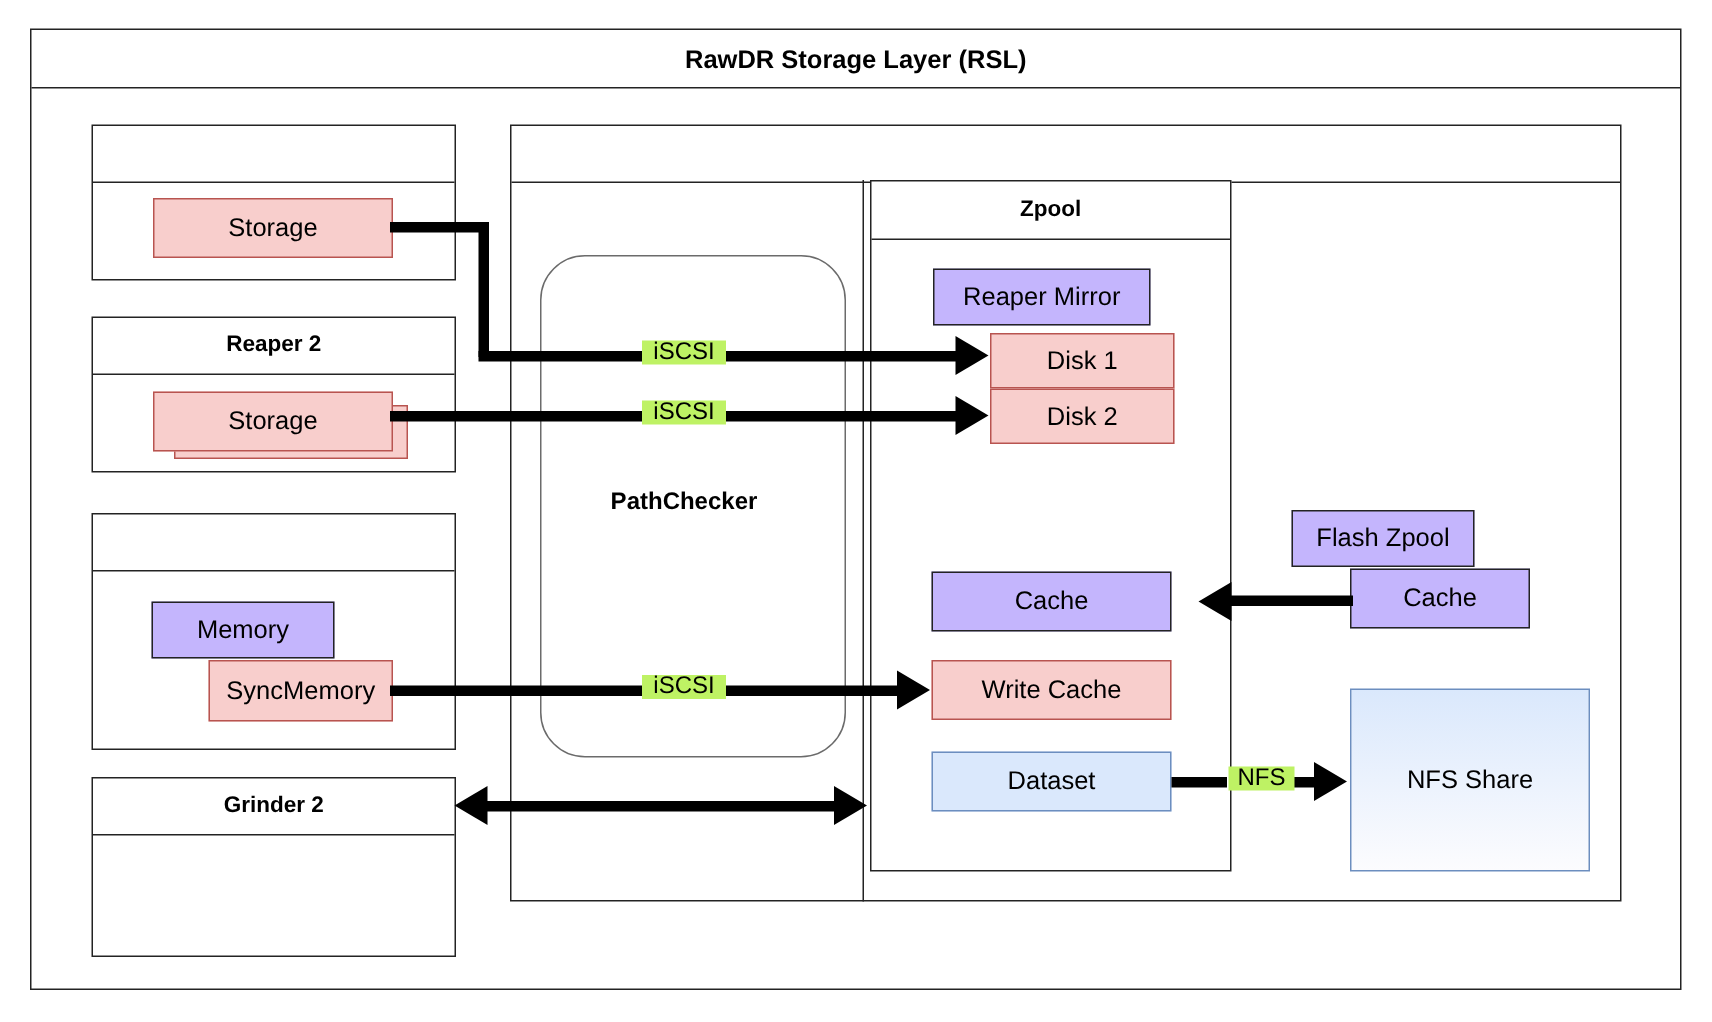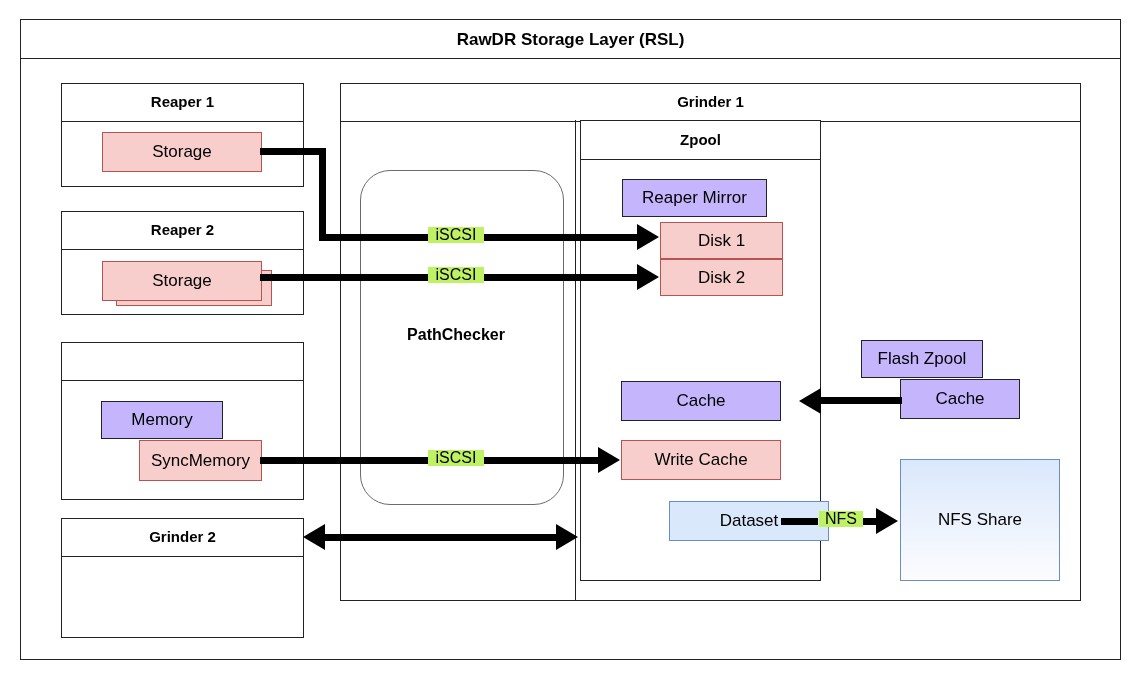--- a/index.html
+++ b/index.html
@@ -118,21 +118,20 @@
 
 <div id="canvas">
 
   <div class="abs container-box" style="left:20px; top:19px; width:1101px; height:641px;">
     <div class="hdr-rule" style="top:38px;"></div>
     <div class="box-title" style="top:10px; font-size:17px;">RawDR Storage Layer (RSL)</div>
   </div>
 
   <div class="abs container-box" style="left:61px; top:83px; width:243px; height:104px;">
     <div class="hdr-rule" style="top:37px;"></div>
-    <div class="box-title" style="top:9px; font-size:15px;">Reaper 1</div>
   </div>
   <div class="abs leaf pink" style="left:102px; top:132px; width:160px; height:40px; font-size:17px;">Storage</div>
 
   <div class="abs container-box" style="left:61px; top:211px; width:243px; height:104px;">
     <div class="hdr-rule" style="top:37px;"></div>
     <div class="box-title" style="top:9px; font-size:15px;">Reaper 2</div>
   </div>
   <div class="abs leaf pink" style="left:116px; top:270px; width:156px; height:36px; font-size:17px;">Storage</div>
   <div class="abs leaf pink" style="left:102px; top:261px; width:160px; height:40px; font-size:17px;">Storage</div>
 
@@ -142,40 +141,39 @@
   <div class="abs leaf pink" style="left:139px; top:440px; width:123px; height:41px; font-size:17px;">SyncMemory</div>
   <div class="abs leaf" style="left:101px; top:401px; width:122px; height:38px; font-size:17px;">Memory</div>
 
   <div class="abs container-box" style="left:61px; top:518px; width:243px; height:120px;">
     <div class="hdr-rule" style="top:37px;"></div>
     <div class="box-title" style="top:9px; font-size:15px;">Grinder 2</div>
   </div>
 
   <div class="abs container-box" style="left:340px; top:83px; width:741px; height:518px;">
     <div class="hdr-rule" style="top:37px;"></div>
-    <div class="box-title" style="top:9px; font-size:15px;">Grinder 1</div>
   </div>
 
   <div class="abs" style="left:575px; top:120px; width:1px; height:481px; background:#232323;"></div>
 
   <div class="abs rounded-box" style="left:360px; top:170px; width:204px; height:335px;"></div>
   <div class="rounded-label" style="left:360px; top:326px; width:192px; font-size:16px;">PathChecker</div>
 
   <div class="abs container-box" style="left:580px; top:120px; width:241px; height:461px;">
     <div class="hdr-rule" style="top:38px;"></div>
     <div class="box-title" style="top:10px; font-size:15px;">Zpool</div>
   </div>
 
   <div class="abs leaf" style="left:622px; top:179px; width:145px; height:38px; font-size:17px;">Reaper Mirror</div>
   <div class="abs leaf pink" style="left:660px; top:222px; width:123px; height:37px; font-size:17px;">Disk 1</div>
   <div class="abs leaf pink" style="left:660px; top:259px; width:123px; height:37px; font-size:17px;">Disk 2</div>
 
   <div class="abs leaf" style="left:621px; top:381px; width:160px; height:40px; font-size:17px;">Cache</div>
   <div class="abs leaf pink" style="left:621px; top:440px; width:160px; height:40px; font-size:17px;">Write Cache</div>
-  <div class="abs leaf blue" style="left:621px; top:501px; width:160px; height:40px; font-size:17px;margin-left:48px;">Dataset</div>
+  <div class="abs leaf blue" style="left:621px; top:501px; width:160px; height:40px; font-size:17px;">Dataset</div>
 
   <div class="abs leaf" style="left:861px; top:340px; width:122px; height:38px; font-size:17px;">Flash Zpool</div>
   <div class="abs leaf" style="left:900px; top:379px; width:120px; height:40px; font-size:17px;">Cache</div>
 
   <div class="abs leaf grad-nfs" style="left:900px; top:459px; width:160px; height:122px; font-size:17px;">NFS Share</div>
 
   <div class="edge-h" style="left:260px; top:148px; width:66px;"></div>
   <div class="edge-v" style="left:319px; top:148px; height:90px;"></div>
   <div class="edge-h" style="left:319px; top:234px; width:324px;"></div>
   <div class="arrow-r" style="left:637px; top:224px;"></div>

